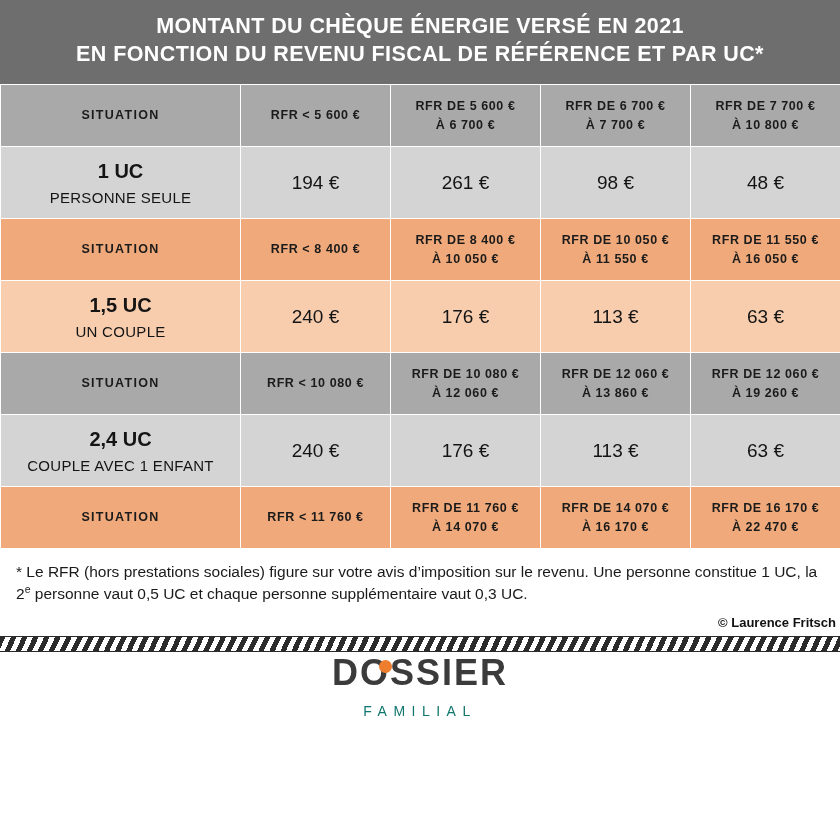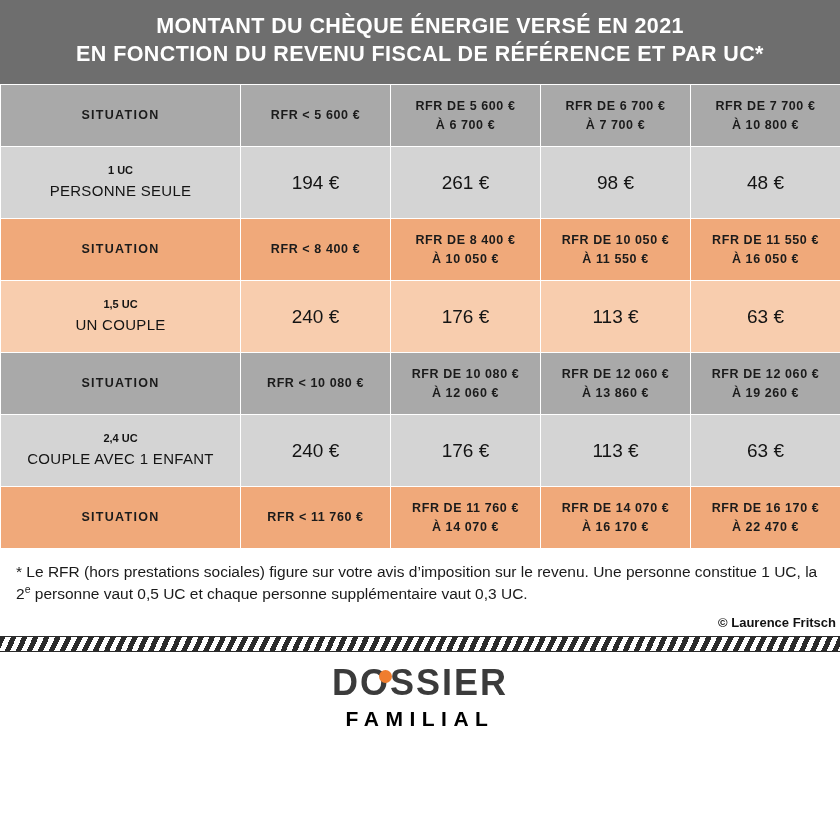--- a/index.html
+++ b/index.html
@@ -56,21 +56,21 @@
     font-weight: bold;
     letter-spacing: 0.6px;
     padding: 4px 6px;
     line-height: 1.45;
   }
   .band .cell-label { letter-spacing: 1.3px; }
 
   
   .amounts td { height: 72px; padding: 4px 6px; }
   .amounts .uc {
-    font-size: 11px;
+    font-size: 20px;
     font-weight: bold;
     line-height: 1.6;
   }
   .amounts .who {
     font-size: 15px;
     font-weight: normal;
     letter-spacing: 0.3px;
     line-height: 1.5;
   }
   .amounts .money {
@@ -112,43 +112,43 @@
     border-top: 1px solid #2b2b2b;
     border-bottom: 1px solid #2b2b2b;
   }
 
   
   .logo-wrap {
     height: 90px;
     display: flex;
     flex-direction: column;
     align-items: center;
-    justify-content: center;
-    gap: 5px;
+    justify-content: flex-start;
+    gap: 11px;
   }
   .logo-main {
     font-size: 36px;
     font-weight: bold;
     letter-spacing: 2px;
     color: #3b3b3b;
     position: relative;
     display: inline-block;
   }
   .logo-dot {
     position: absolute;
     width: 13px; height: 13px;
     border-radius: 50%;
     background: #ef7d2e;
     left: 47px; top: 8px;
   }
   .logo-sub {
-    font-size: 21px;
-    font-weight: bold;
+    font-size: 14px;
+    font-weight: normal;
     letter-spacing: 6.5px;
-    color: #000000;
+    color: #0f766e;
     margin-top: -2px;
   }
 </style>
 </head>
 <body>
 
 <div id="page">
 
   <div class="header">
     <div class="line">MONTANT DU CHÈQUE ÉNERGIE VERSÉ EN 2021</div>

